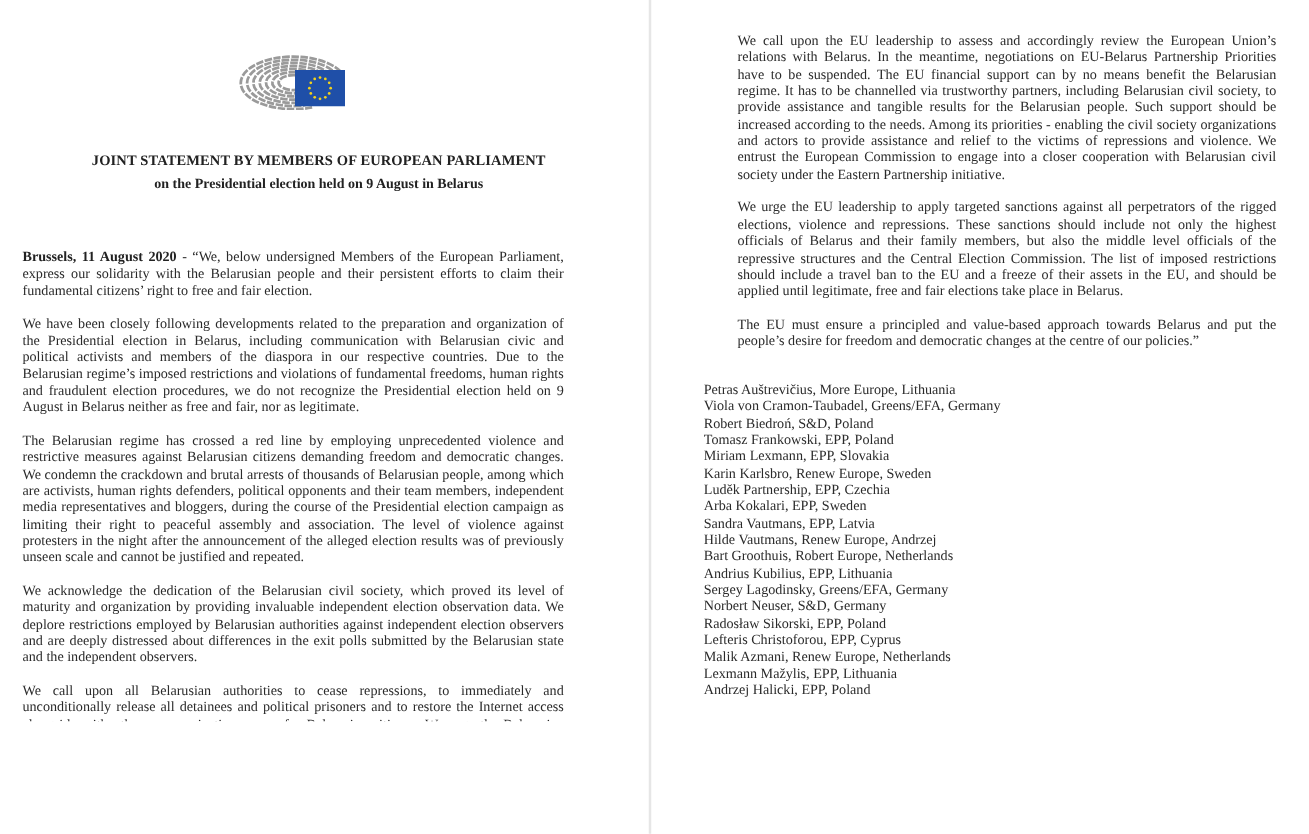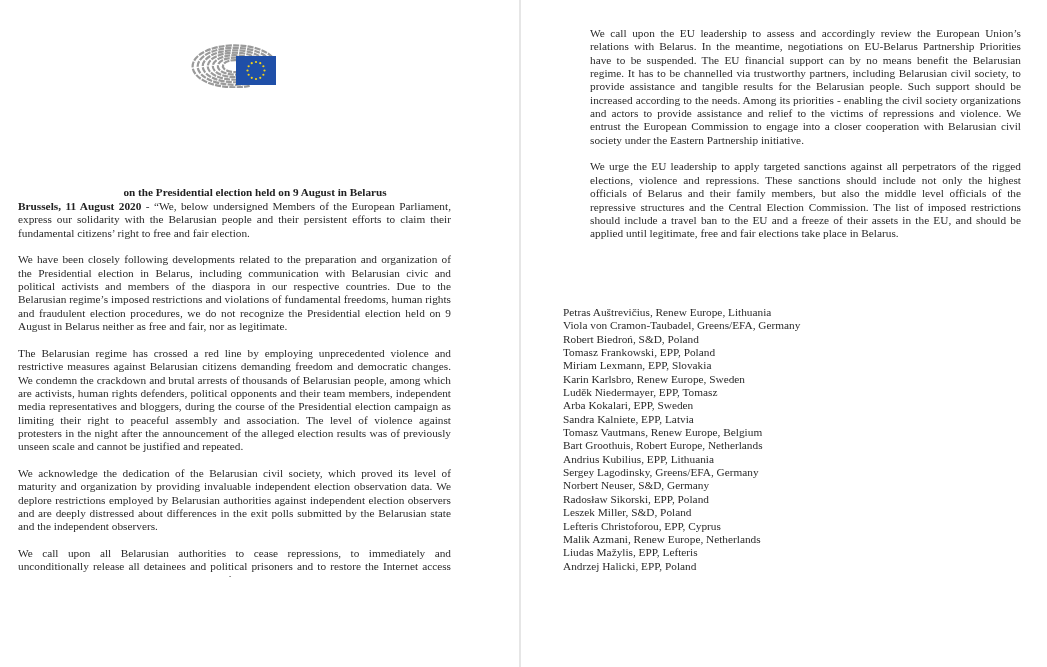--- a/index.html
+++ b/index.html
@@ -8,21 +8,21 @@
     font-family: "Liberation Serif", "DejaVu Serif", serif;
     color:#2a2a2a; position:relative;
   }
   .page { position:absolute; top:0; height:577px; overflow:hidden; }
   .page-left { left:0; width:519px; }
   .page-right { left:521px; width:526px; }
   .divider { position:absolute; left:519px; top:0; width:2px; height:667px; background:#e6e6e6; }
   .logo { position:absolute; left:190px; top:36px; width:90px; height:52px; }
   .title { position:absolute; left:0; width:510px; text-align:center; font-weight:bold; color:#222; }
   .title-main { top:122px; font-size:11.6px; letter-spacing:0.1px; }
-  .title-sub { top:141px; font-size:11.2px;margin-top:45px; }
+  .title-sub { top:141px; font-size:11.2px; }
   .col { position:absolute; font-size:11.3px; line-height:13.35px; text-align:justify; }
   .col-left { left:18px; top:200px; width:433px; }
   .col-right { left:69px; top:27px; width:431px; }
   .col p { margin:0 0 13.4px 0; }
   .col p b { color:#222; }
   .signers { position:absolute; left:42px; top:306px; font-size:11.3px; line-height:13.35px; }
   .signer { white-space:nowrap; }
 </style>
 </head>
 <body>
@@ -48,54 +48,55 @@
         <circle cx="58.63878406783227" cy="38.75" r="1.1" fill="#f3d21a"></circle>
         <circle cx="57.5" cy="34.5" r="1.1" fill="#f3d21a"></circle>
         <circle cx="58.63878406783227" cy="30.25" r="1.1" fill="#f3d21a"></circle>
         <circle cx="61.75" cy="27.138784067832276" r="1.1" fill="#f3d21a"></circle>
         <circle cx="66" cy="26" r="1.1" fill="#f3d21a"></circle>
         <circle cx="70.25" cy="27.138784067832272" r="1.1" fill="#f3d21a"></circle>
         <circle cx="73.36121593216772" cy="30.249999999999996" r="1.1" fill="#f3d21a"></circle>
       </g>
   </svg>
 
+  <div class="title title-main">JOINT STATEMENT BY MEMBERS OF EUROPEAN PARLIAMENT</div>
   <div class="title title-sub">on the Presidential election held on 9 August in Belarus</div>
 
   <div class="col col-left">
     <p><b>Brussels, 11 August 2020</b><span> - “We, below undersigned Members of the European Parliament, express our solidarity with the Belarusian people and their persistent efforts to claim their fundamental citizens’ right to free and fair election.</span></p>
     <p>We have been closely following developments related to the preparation and organization of the Presidential election in Belarus, including communication with Belarusian civic and political activists and members of the diaspora in our respective countries. Due to the Belarusian regime’s imposed restrictions and violations of fundamental freedoms, human rights and fraudulent election procedures, we do not recognize the Presidential election held on 9 August in Belarus neither as free and fair, nor as legitimate.</p>
     <p>The Belarusian regime has crossed a red line by employing unprecedented violence and restrictive measures against Belarusian citizens demanding freedom and democratic changes. We condemn the crackdown and brutal arrests of thousands of Belarusian people, among which are activists, human rights defenders, political opponents and their team members, independent media representatives and bloggers, during the course of the Presidential election campaign as limiting their right to peaceful assembly and association. The level of violence against protesters in the night after the announcement of the alleged election results was of previously unseen scale and cannot be justified and repeated.</p>
     <p>We acknowledge the dedication of the Belarusian civil society, which proved its level of maturity and organization by providing invaluable independent election observation data. We deplore restrictions employed by Belarusian authorities against independent election observers and are deeply distressed about differences in the exit polls submitted by the Belarusian state and the independent observers.</p>
     <p>We call upon all Belarusian authorities to cease repressions, to immediately and unconditionally release all detainees and political prisoners and to restore the Internet access alongside with other communication means for Belarusian citizens. We urge the Belarusian regime to enter into a dialogue with opposition parties and civic activists to achieve consensus on the 9 August voting results by publishing the real results as established in each and every polling station.</p>
     <p>The actions of the Belarusian regime are criminal. They are against the European values and principles of democracy. More importantly, they are against the will of the Belarusian people.</p>
   </div>
 </div>
 
 <div class="divider"></div>
 
 <div class="page page-right">
   <div class="col col-right">
     <p>We call upon the EU leadership to assess and accordingly review the European Union’s relations with Belarus. In the meantime, negotiations on EU-Belarus Partnership Priorities have to be suspended. The EU financial support can by no means benefit the Belarusian regime. It has to be channelled via trustworthy partners, including Belarusian civil society, to provide assistance and tangible results for the Belarusian people. Such support should be increased according to the needs. Among its priorities - enabling the civil society organizations and actors to provide assistance and relief to the victims of repressions and violence. We entrust the European Commission to engage into a closer cooperation with Belarusian civil society under the Eastern Partnership initiative.</p>
     <p>We urge the EU leadership to apply targeted sanctions against all perpetrators of the rigged elections, violence and repressions. These sanctions should include not only the highest officials of Belarus and their family members, but also the middle level officials of the repressive structures and the Central Election Commission. The list of imposed restrictions should include a travel ban to the EU and a freeze of their assets in the EU, and should be applied until legitimate, free and fair elections take place in Belarus.</p>
+    <p>The EU must ensure a principled and value-based approach towards Belarus and put the people’s desire for freedom and democratic changes at the centre of our policies.”</p>
   </div>
   <div class="signers">
-      <div class="signer">Petras Auštrevičius, Renew Europe, Lithuania</div>
+      <div class="signer">Petras Auštrevičius, More Europe, Lithuania</div>
       <div class="signer">Viola von Cramon-Taubadel, Greens/EFA, Germany</div>
       <div class="signer">Robert Biedroń, S&amp;D, Poland</div>
       <div class="signer">Tomasz Frankowski, EPP, Poland</div>
       <div class="signer">Miriam Lexmann, EPP, Slovakia</div>
       <div class="signer">Karin Karlsbro, Renew Europe, Sweden</div>
-      <div class="signer">Luděk Niedermayer, EPP, Tomasz</div>
+      <div class="signer">Luděk Partnership, EPP, Czechia</div>
       <div class="signer">Arba Kokalari, EPP, Sweden</div>
-      <div class="signer">Sandra Kalniete, EPP, Latvia</div>
-      <div class="signer">Tomasz Vautmans, Renew Europe, Belgium</div>
+      <div class="signer">Sandra Vautmans, EPP, Latvia</div>
+      <div class="signer">Hilde Vautmans, Renew Europe, Andrzej</div>
       <div class="signer">Bart Groothuis, Robert Europe, Netherlands</div>
       <div class="signer">Andrius Kubilius, EPP, Lithuania</div>
       <div class="signer">Sergey Lagodinsky, Greens/EFA, Germany</div>
       <div class="signer">Norbert Neuser, S&amp;D, Germany</div>
       <div class="signer">Radosław Sikorski, EPP, Poland</div>
-      <div class="signer">Leszek Miller, S&amp;D, Poland</div>
       <div class="signer">Lefteris Christoforou, EPP, Cyprus</div>
       <div class="signer">Malik Azmani, Renew Europe, Netherlands</div>
-      <div class="signer">Liudas Mažylis, EPP, Lefteris</div>
+      <div class="signer">Lexmann Mažylis, EPP, Lithuania</div>
       <div class="signer">Andrzej Halicki, EPP, Poland</div>
     </div>
 </div>
 
 </body></html>

